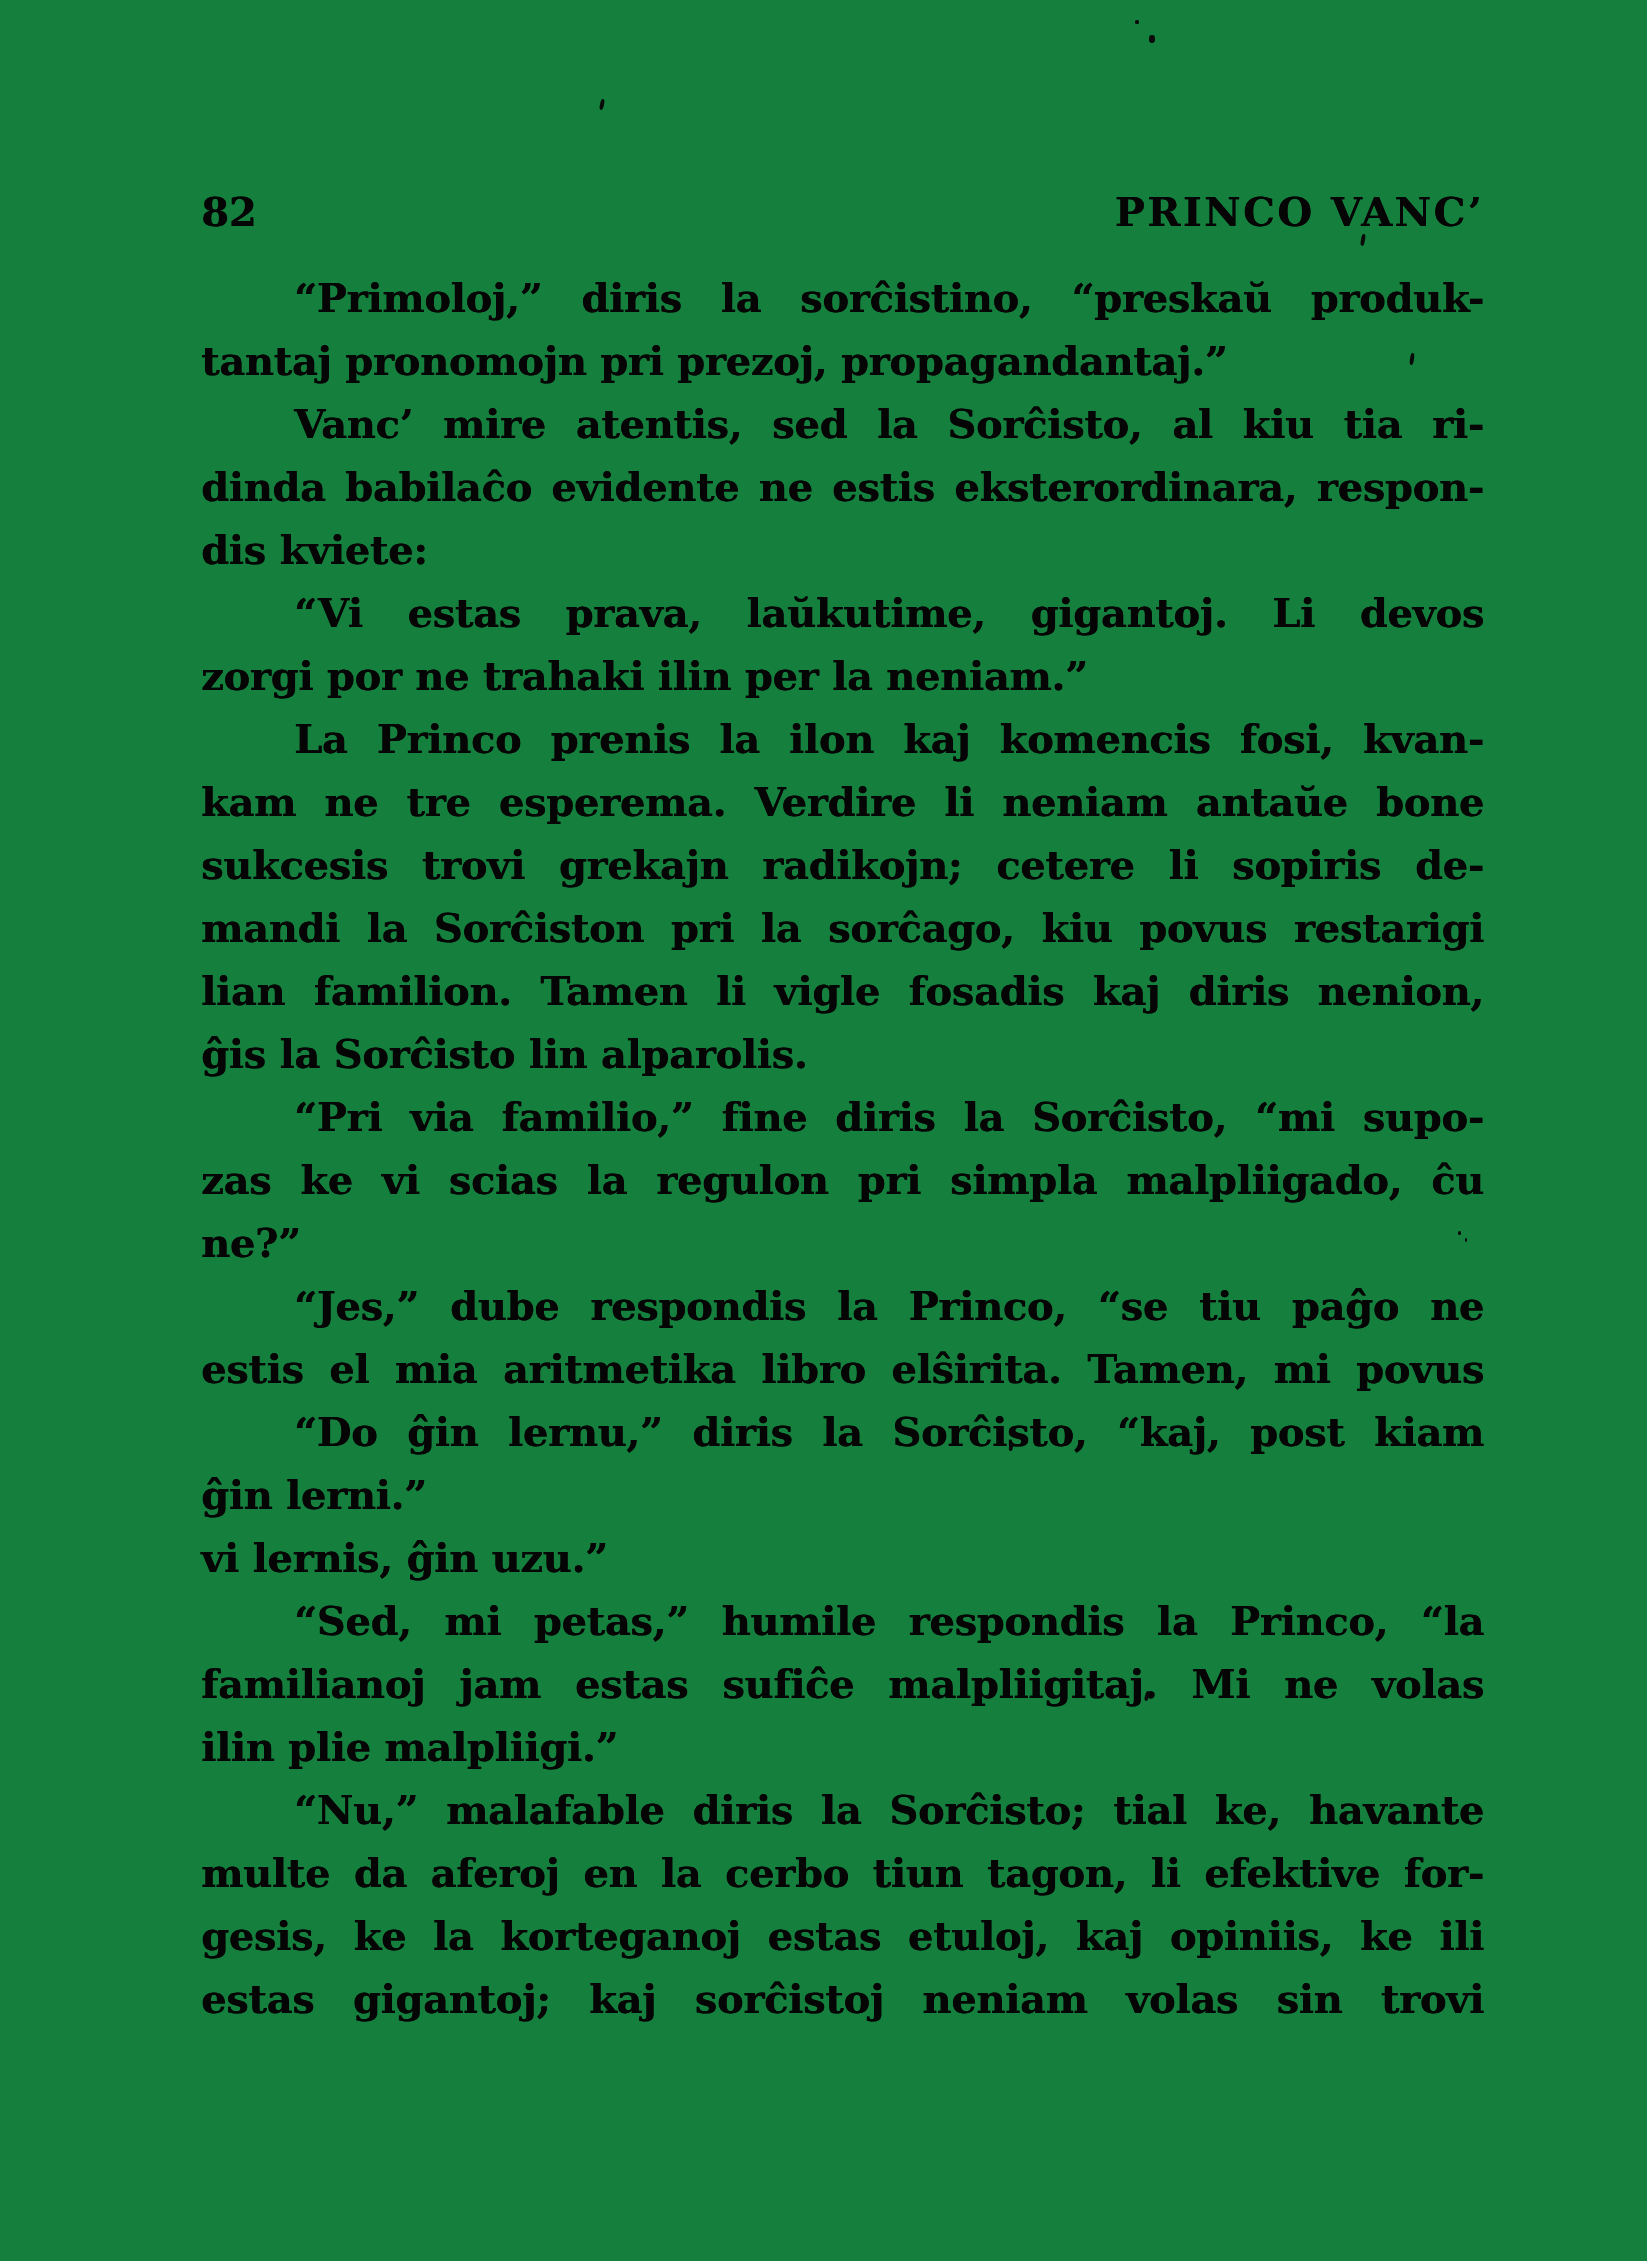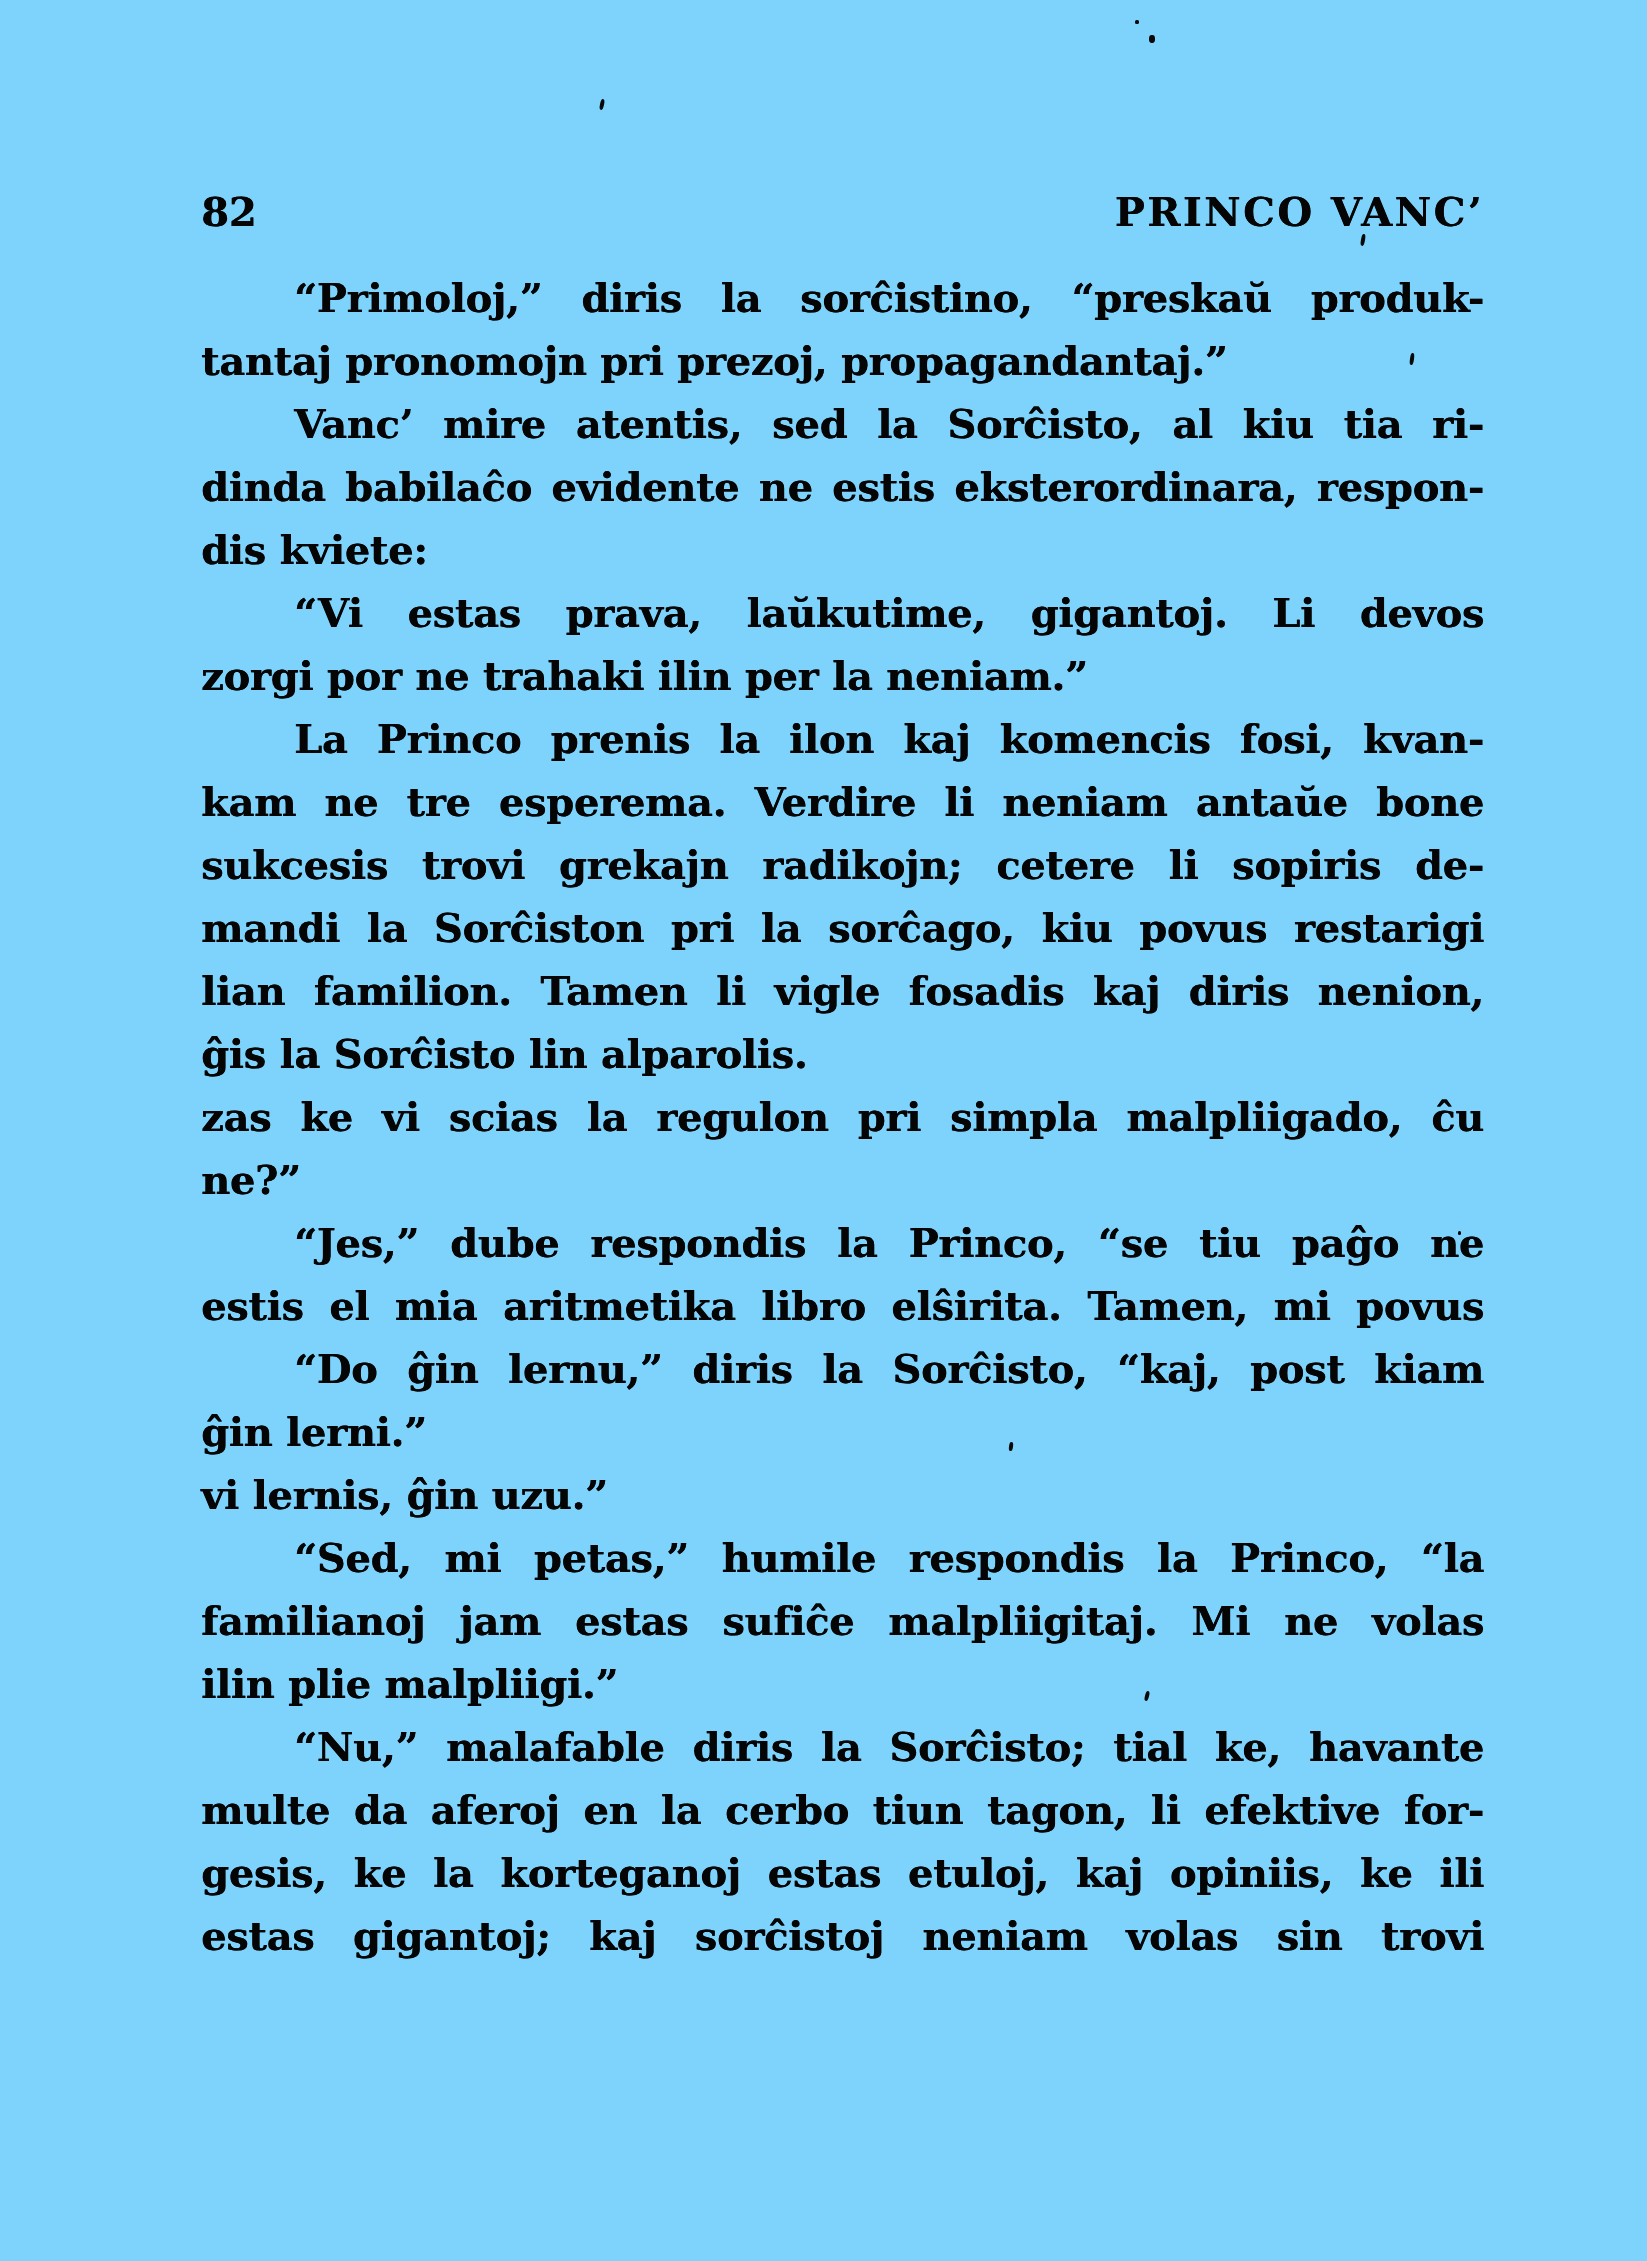--- a/index.html
+++ b/index.html
@@ -1,19 +1,19 @@
 <!DOCTYPE html>
 <html style="font-size:9.4px"><head>
 <meta charset="utf-8">
 <style>
   html,body{margin:0;padding:0;background:#e8e8e8;}
   .page{
     position:relative;
     width:1648px;height:2261px;
-    background:#7dd3fc;
+    background:#15803d;
     overflow:hidden;
     font-family:"DejaVu Serif","Liberation Serif",serif;
     color:#050505;
   }
   .running-head{
     position:absolute;
     left:201px;top:192px;width:1283px;
     display:flex;justify-content:space-between;align-items:baseline;
     font-weight:700;font-size:40px;line-height:1;
     text-shadow:0.4px 0 0 currentColor;
@@ -56,20 +56,21 @@
     <div class="line">dinda babilaĉo evidente ne estis eksterordinara, respon-</div>
     <div class="line end">dis kviete:</div>
     <div class="line indent">“Vi estas prava, laŭkutime, gigantoj.  Li devos</div>
     <div class="line end">zorgi por ne trahaki ilin per la neniam.”</div>
     <div class="line indent">La Princo prenis la ilon kaj komencis fosi, kvan-</div>
     <div class="line">kam ne tre esperema.  Verdire li neniam antaŭe bone</div>
     <div class="line">sukcesis trovi grekajn radikojn; cetere li sopiris de-</div>
     <div class="line">mandi la Sorĉiston pri la sorĉago, kiu povus restarigi</div>
     <div class="line">lian familion.  Tamen li vigle fosadis kaj diris nenion,</div>
     <div class="line end">ĝis la Sorĉisto lin alparolis.</div>
+    <div class="line indent">“Pri via familio,” fine diris la Sorĉisto, “mi supo-</div>
     <div class="line">zas ke vi scias la regulon pri simpla malpliigado, ĉu</div>
     <div class="line end">ne?”</div>
     <div class="line indent">“Jes,” dube respondis la Princo, “se tiu paĝo ne</div>
     <div class="line">estis el mia aritmetika libro elŝirita.  Tamen, mi povus</div>
     <div class="line indent">“Do ĝin lernu,” diris la Sorĉisto, “kaj, post kiam</div>
     <div class="line end">ĝin lerni.”</div>
     <div class="line end">vi lernis, ĝin uzu.”</div>
     <div class="line indent">“Sed, mi petas,” humile respondis la Princo, “la</div>
     <div class="line">familianoj jam estas sufiĉe malpliigitaj.  Mi ne volas</div>
     <div class="line end">ilin plie malpliigi.”</div>

